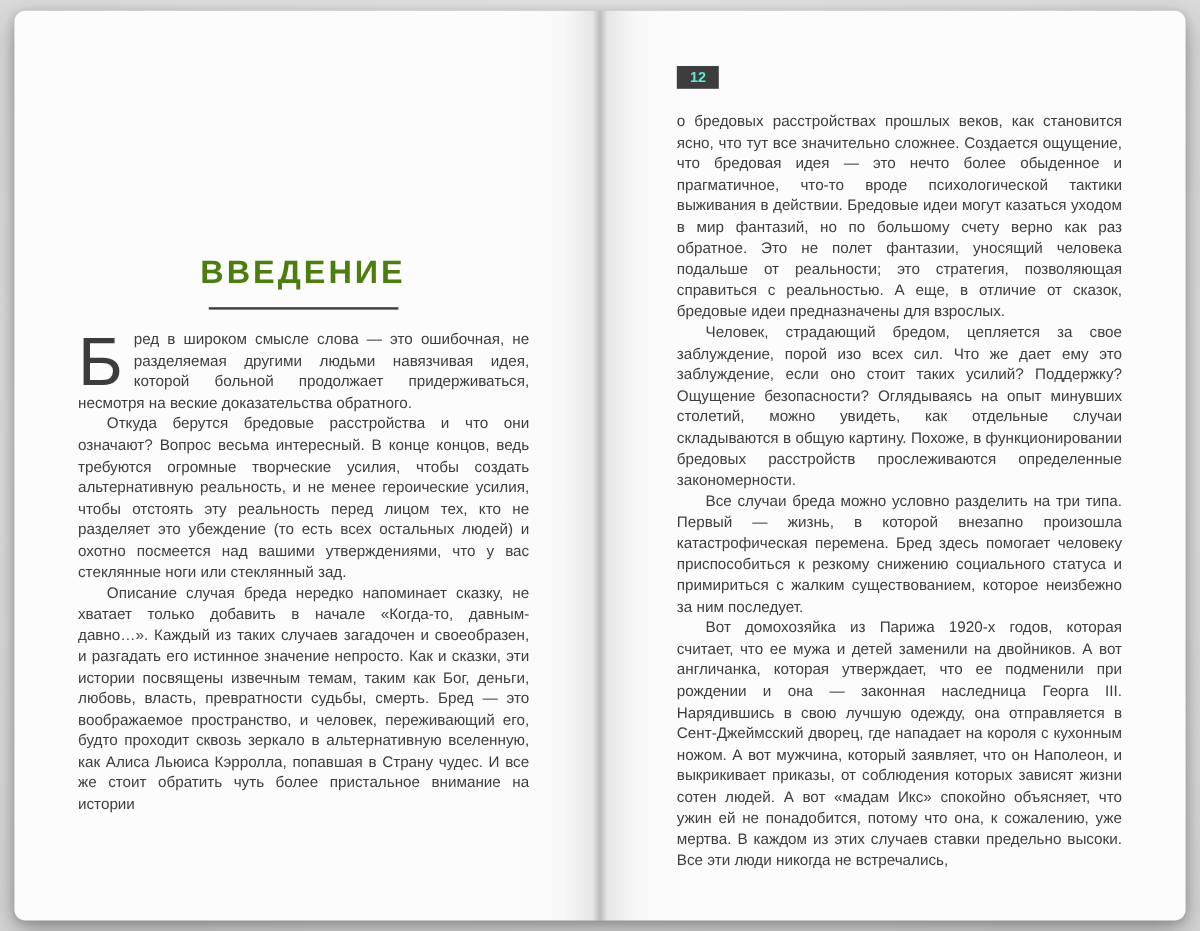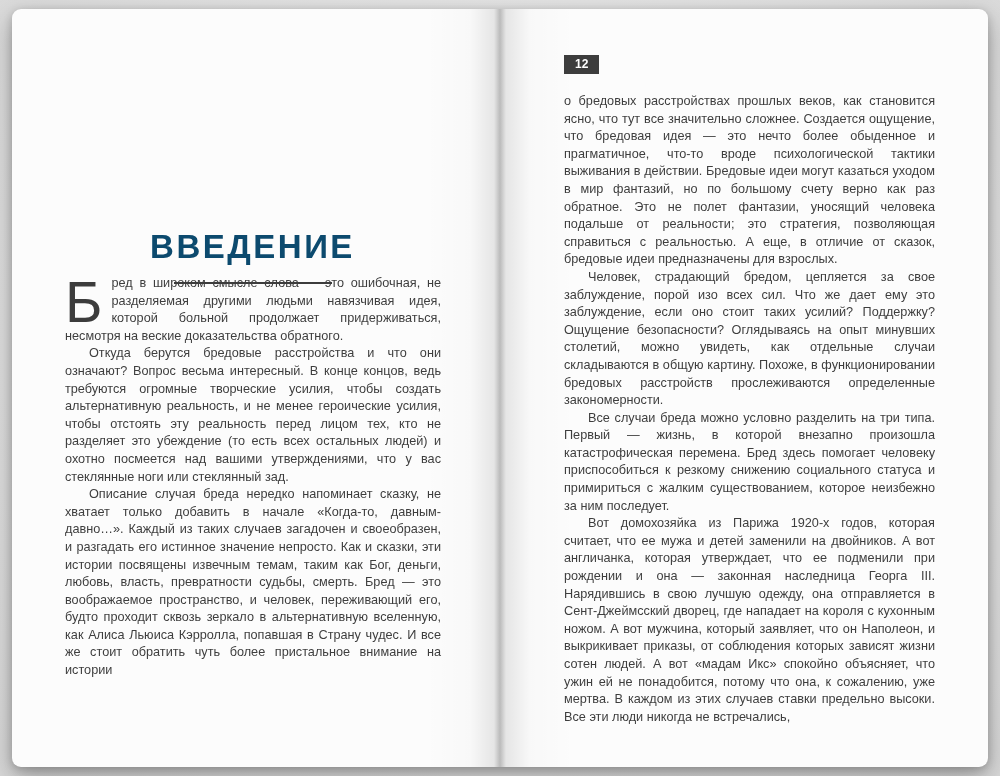--- a/index.html
+++ b/index.html
@@ -15,39 +15,39 @@
   }
   .page{position:relative;width:488px;height:100%;}
   .gutter{
     position:absolute;left:50%;top:0;bottom:0;width:150px;margin-left:-75px;
     pointer-events:none;border-radius:9px;
     background:linear-gradient(to right,
       rgba(0,0,0,0) 0%, rgba(0,0,0,0.015) 30%, rgba(0,0,0,0.09) 46%,
       rgba(0,0,0,0.26) 50%, rgba(0,0,0,0.09) 54%, rgba(0,0,0,0.015) 70%, rgba(0,0,0,0) 100%);
   }
   .chapter-head{position:absolute;top:203px;left:53px;width:375px;text-align:center;}
-  .chapter-title{margin:16px;font-size:33px;font-weight:700;letter-spacing:2.5px;color:#0c4a6e;}
+  .chapter-title{margin:0;font-size:27px;font-weight:700;letter-spacing:2.5px;color:#4d7c0f;}
   .title-rule{width:158px;height:2px;background:#3c3c3c;margin:13px auto 0;}
 
   .body-text{
     font-size:12.7px;line-height:17.6px;color:#3e3e3e;text-align:justify;
     hyphens:auto;-webkit-hyphens:auto;
   }
   .body-text p{margin:0;}
   .body-text p.indent{text-indent:24px;}
   .left-body{position:absolute;top:266px;left:53px;width:376px;}
   .right-body{position:absolute;top:84px;left:64px;width:371px;}
   .dropcap{
     float:left;font-size:57px;line-height:49px;padding:3px 9px 0 0;
     color:#3c3c3c;font-weight:400;
   }
 
   .running-head{position:absolute;top:47px;left:64px;width:371px;text-align:center;}
   .pagenum{
-    position:absolute;left:0;top:-1px;background:#3d3d3d;color:#ffffff;
+    position:absolute;left:0;top:-1px;background:#3d3d3d;color:#5eead4;
     font-size:12px;font-weight:700;line-height:1;padding:3px 11px 4px;
   }
   .head-title{
     display:inline-block;font-size:11.5px;color:#4c4c4c;letter-spacing:0.3px;
     padding:1px 10px 5px;border-bottom:1px solid #909090;
   }
 </style>
 </head>
 <body>
 

